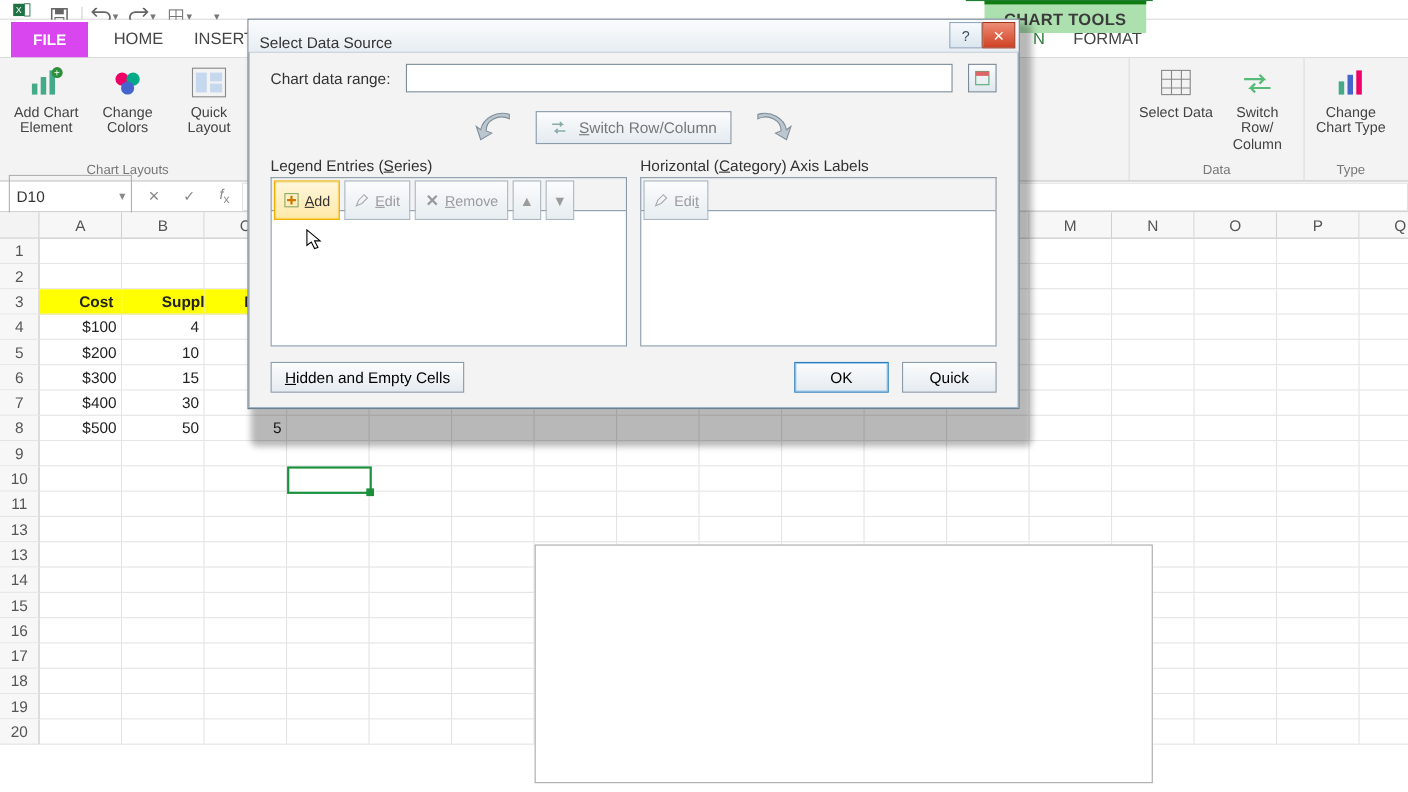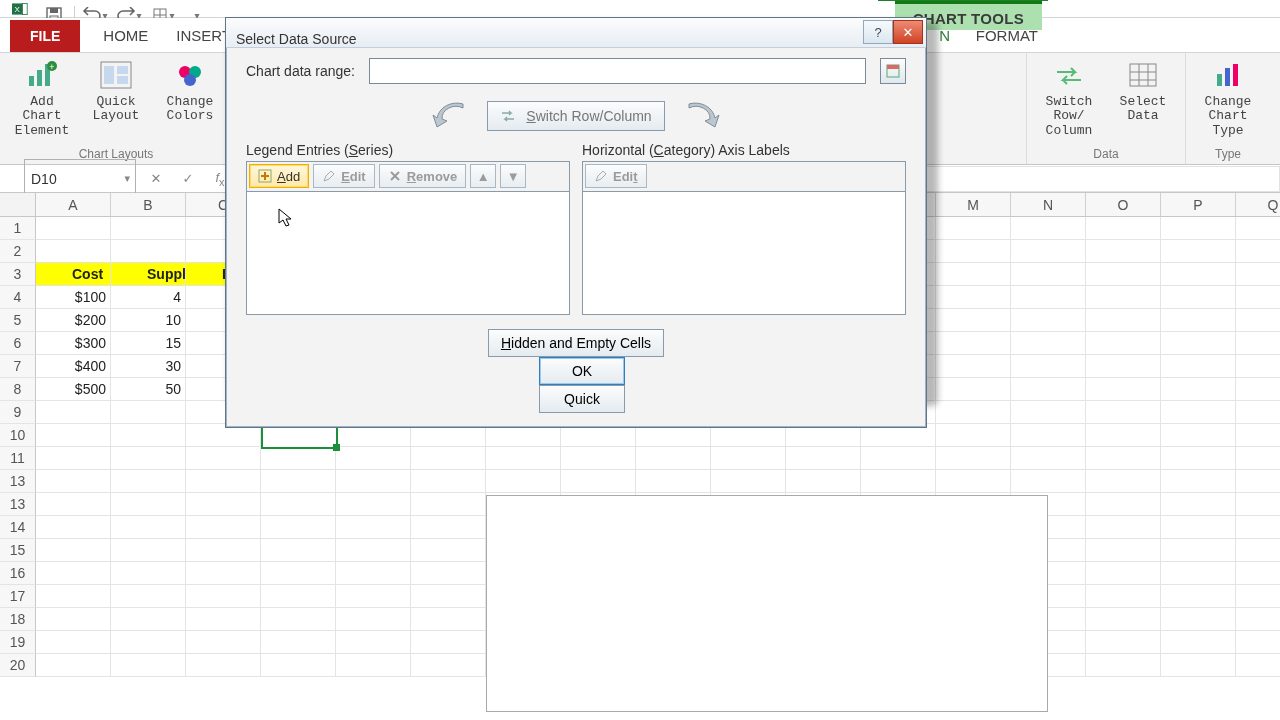--- a/index.html
+++ b/index.html
@@ -12,43 +12,43 @@
   .chart-tools-border { position: absolute; right: 232px; top: -4px; width: 170px; height: 5px; background: #1e7d32; z-index: 3; }
 
   
   .qat { position: absolute; top: 0; left: 40px; height: 30px; display: flex; align-items: center; gap: 6px; }
   .qat-btn { width: 28px; height: 26px; display: flex; align-items: center; justify-content: center; color: #555; }
   .qat-sep { width: 1px; height: 18px; background: #cfcfcf; }
   .qat-chev { font-size: 10px; color: #777; }
 
   
   .tabstrip { height: 35px; padding-left: 10px; display: flex; align-items: flex-end; background: #fff; border-bottom: 1px solid #d4d4d4; position: relative; }
-  .file-tab { background: #b91c1c; color: #fff; padding: 8px 20px; font-size: 14px; font-weight: 600; margin-right: 9px; }
+  .file-tab { background: #d946ef; color: #fff; padding: 8px 20px; font-size: 14px; font-weight: 600; margin-right: 9px; }
   .tab { padding: 8px 14px; font-size: 15px; color: #444; }
   .tab.design { position: absolute; right: 316px; color: #2f7d3a; }
   .tab.format { position: absolute; right: 228px; }
 
   
   .ribbon { height: 112px; background: #f3f3f3; border-bottom: 1px solid #c7c7c7; display: flex; position: relative; }
   .rgroup { padding: 4px 8px 0; border-right: 1px solid #dcdcdc; display: flex; flex-direction: column; align-items: center; }
   .rgroup-items { display: flex; gap: 6px; }
   .rbtn { display: flex; flex-direction: column; align-items: center; width: 68px; }
   .rbtn-icon { width: 40px; height: 36px; display: flex; align-items: center; justify-content: center; }
-  .rbtn-label { font-size: 13px; color: #444; text-align: center; line-height: 1.1; margin-top: 2px; font-family: Liberation Mono, monospace; }
+  .rbtn-label { font-size: 13px; color: #444; text-align: center; line-height: 1.1; margin-top: 2px; }
   .rgroup-name { font-size: 12px; color: #777; margin-top: auto; margin-bottom: 3px; }
   .styles-gallery { width: 100px; height: 72px; border: 1px solid #a8a8a8; background: #fff; margin: 6px 4px 0 4px; position: relative; }
   .styles-scroll { position: absolute; right: -16px; top: 0; width: 15px; height: 72px; background: #f0f0f0; border: 1px solid #bdbdbd; display: flex; flex-direction: column; }
   .styles-scroll div { flex: 1; display: flex; align-items: center; justify-content: center; border-bottom: 1px solid #bdbdbd; font-size: 9px; color: #666; }
 
   .rgroup-right { position: absolute; right: 10px; top: 0; display: flex; height: 100%; }
   .rgroup-right .rgroup { border-left: 1px solid #dcdcdc; border-right: none; }
 
   
   .fbar-row { height: 28px; border-bottom: 1px solid #c7c7c7; display: flex; align-items: center; background: #fff; }
-  .namebox { width: 112px; height: 40px; border: 1px solid #b1b1b1; margin-left: 24px; display: flex; align-items: center; padding: 0 6px; font-size: 14px; color: #333; position: relative; }
+  .namebox { width: 112px; height: 40px; border: 1px solid #b1b1b1; margin-left: 8px; display: flex; align-items: center; padding: 0 6px; font-size: 14px; color: #333; position: relative; }
   .namebox::after { content: "▾"; position: absolute; right: 5px; font-size: 11px; color: #888; }
   .fx-btn { width: 24px; text-align: center; color: #888; font-size: 13px; margin-left: 8px; }
   .fbar { flex: 1; height: 26px; border: 1px solid #e2e2e2; margin-left: 4px; }
 
   
   .gridwrap { position: relative; height: 526px; overflow: hidden; }
   .corner { position: absolute; left: 0; top: 0; width: 36px; height: 24px; background: #f3f3f3; border-right: 1px solid #c7c7c7; border-bottom: 1px solid #c7c7c7; }
   .colheads { position: absolute; left: 36px; top: 0; height: 24px; display: flex; }
   .colh { width: 75px; border-right: 1px solid #d0d0d0; border-bottom: 1px solid #c7c7c7; background: #f7f7f7; text-align: center; font-size: 14px; color: #555; line-height: 24px; }
   .rowheads { position: absolute; left: 0; top: 24px; width: 36px; }
@@ -81,27 +81,27 @@
 
   .switch-row { display: flex; align-items: center; justify-content: center; gap: 16px; margin-bottom: 10px; }
   .swap-arrow { width: 44px; height: 32px; position: relative; }
   .swap-arrow svg { width: 44px; height: 32px; }
   .switch-btn { height: 30px; border: 1px solid #8a9aa8; background: linear-gradient(#fbfcfd,#e4ebf0); padding: 0 12px; display: flex; align-items: center; gap: 10px; font-size: 14px; color: #777; }
 
   .lists { display: flex; gap: 12px; }
   .listcol { flex: 1; }
   .list-lbl { font-size: 14px; color: #333; margin-bottom: 3px; }
   .toolbar { display: flex; gap: 4px; border: 1px solid #8a9aa8; border-bottom: none; height: 30px; padding: 2px; background: #f3f3f3; }
-  .tbtn { height: 24px; border: 1px solid #aab7c2; background: linear-gradient(#fbfcfd,#e7edf1); padding: 0 8px; display: flex; align-items: center; gap: 5px; font-size: 13px; color: #333; }
+  .tbtn { height: 36px; border: 1px solid #aab7c2; background: linear-gradient(#fbfcfd,#e7edf1); padding: 0 8px; display: flex; align-items: center; gap: 5px; font-size: 13px; color: #333; }
   .tbtn.hl { border-color: #f0b000; box-shadow: 0 0 0 1px #ffd96a inset; background: linear-gradient(#fff6dc,#ffe9a8); }
-  .tbtn.disabled { color: #9b9b9b; font-weight: bold; }
+  .tbtn.disabled { color: #9b9b9b; }
   .tbtn.icononly { width: 26px; padding: 0; justify-content: center; }
   .listbox { border: 1px solid #8a9aa8; height: 124px; background: #fff; }
 
-  .dlg-foot { display: flex; align-items: center; margin-top: 14px; flex-direction: column; }
+  .dlg-foot { display: flex; align-items: center; margin-top: 14px; }
   .hidden-cells-btn { height: 28px; border: 1px solid #8a9aa8; background: linear-gradient(#fbfcfd,#e4ebf0); padding: 0 12px; font-size: 14px; }
   .spacer { flex: 1; }
   .btn { width: 86px; height: 28px; border: 1px solid #8a9aa8; background: linear-gradient(#fbfcfd,#e4ebf0); font-size: 14px; margin-left: 12px; }
   .btn.primary { border: 1px solid #2f7fbf; box-shadow: 0 0 0 1px #9bc9ec inset; }
 
   .cursor { position: absolute; width: 16px; height: 20px; z-index: 50; }
 </style>
 </head>
 <body>
 
@@ -167,75 +167,75 @@
               <rect x="20" y="4" width="5" height="22" fill="#4a8"></rect>
               <circle cx="27" cy="6" r="5" fill="#2d8f3c"></circle>
               <text x="24.2" y="9.5" font-size="9" fill="#fff">+</text>
             </svg>
           </div>
         <div class="rbtn-label">Add Chart Element</div>
       </div>
       <div class="rbtn">
         <div class="rbtn-icon">
             <svg width="34" height="30" viewBox="0 0 34 30">
+              <circle cx="12" cy="12" r="6" fill="#e06"></circle>
+              <circle cx="22" cy="12" r="6" fill="#0a8"></circle>
+              <circle cx="17" cy="20" r="6" fill="#46c"></circle>
+            </svg>
+          </div>
+        <div class="rbtn-label">Change Colors</div>
+      </div>
+      <div class="rbtn">
+        <div class="rbtn-icon">
+            <svg width="34" height="30" viewBox="0 0 34 30">
               <rect x="2" y="2" width="30" height="26" fill="none" stroke="#888"></rect>
               <rect x="5" y="6" width="10" height="18" fill="#c6d8ee"></rect>
               <rect x="18" y="6" width="11" height="8" fill="#c6d8ee"></rect>
               <rect x="18" y="16" width="11" height="8" fill="#c6d8ee"></rect>
             </svg>
           </div>
         <div class="rbtn-label">Quick Layout</div>
       </div>
-      <div class="rbtn">
-        <div class="rbtn-icon">
-            <svg width="34" height="30" viewBox="0 0 34 30">
-              <circle cx="12" cy="12" r="6" fill="#e06"></circle>
-              <circle cx="22" cy="12" r="6" fill="#0a8"></circle>
-              <circle cx="17" cy="20" r="6" fill="#46c"></circle>
-            </svg>
-          </div>
-        <div class="rbtn-label">Change Colors</div>
-      </div>
     </div>
     <div class="rgroup-name">Chart Layouts</div>
   </div>
 
   <div class="rgroup" style="border-right:none">
     <div class="styles-gallery">
       <div class="styles-scroll">
         <div>▲</div>
         <div>▼</div>
         <div>▾</div>
       </div>
     </div>
   </div>
 
   <div class="rgroup-right">
     <div class="rgroup">
       <div class="rgroup-items">
-        <div class="rbtn">
-          <div class="rbtn-icon">
-              <svg width="36" height="30" viewBox="0 0 36 30">
-                <path d="M6 12 h18 l-4 -4 M24 12 l-4 4" stroke="#5b7" fill="none" stroke-width="2"></path>
-                <path d="M30 20 h-18 l4 -4 M12 20 l4 4" stroke="#5b7" fill="none" stroke-width="2"></path>
-              </svg>
-            </div>
-          <div class="rbtn-label">Switch Row/ Column</div>
-        </div>
         <div class="rbtn">
           <div class="rbtn-icon">
               <svg width="34" height="30" viewBox="0 0 34 30">
                 <rect x="4" y="4" width="26" height="22" fill="none" stroke="#888"></rect>
                 <line x1="4" y1="12" x2="30" y2="12" stroke="#888"></line>
                 <line x1="4" y1="20" x2="30" y2="20" stroke="#888"></line>
                 <line x1="13" y1="4" x2="13" y2="26" stroke="#888"></line>
                 <line x1="22" y1="4" x2="22" y2="26" stroke="#888"></line>
               </svg>
             </div>
           <div class="rbtn-label">Select Data</div>
+        </div>
+        <div class="rbtn">
+          <div class="rbtn-icon">
+              <svg width="36" height="30" viewBox="0 0 36 30">
+                <path d="M6 12 h18 l-4 -4 M24 12 l-4 4" stroke="#5b7" fill="none" stroke-width="2"></path>
+                <path d="M30 20 h-18 l4 -4 M12 20 l4 4" stroke="#5b7" fill="none" stroke-width="2"></path>
+              </svg>
+            </div>
+          <div class="rbtn-label">Switch Row/ Column</div>
         </div>
       </div>
       <div class="rgroup-name">Data</div>
     </div>
     <div class="rgroup">
       <div class="rgroup-items">
         <div class="rbtn">
           <div class="rbtn-icon">
               <svg width="34" height="30" viewBox="0 0 34 30">
                 <rect x="6" y="14" width="5" height="12" fill="#4a8"></rect>

